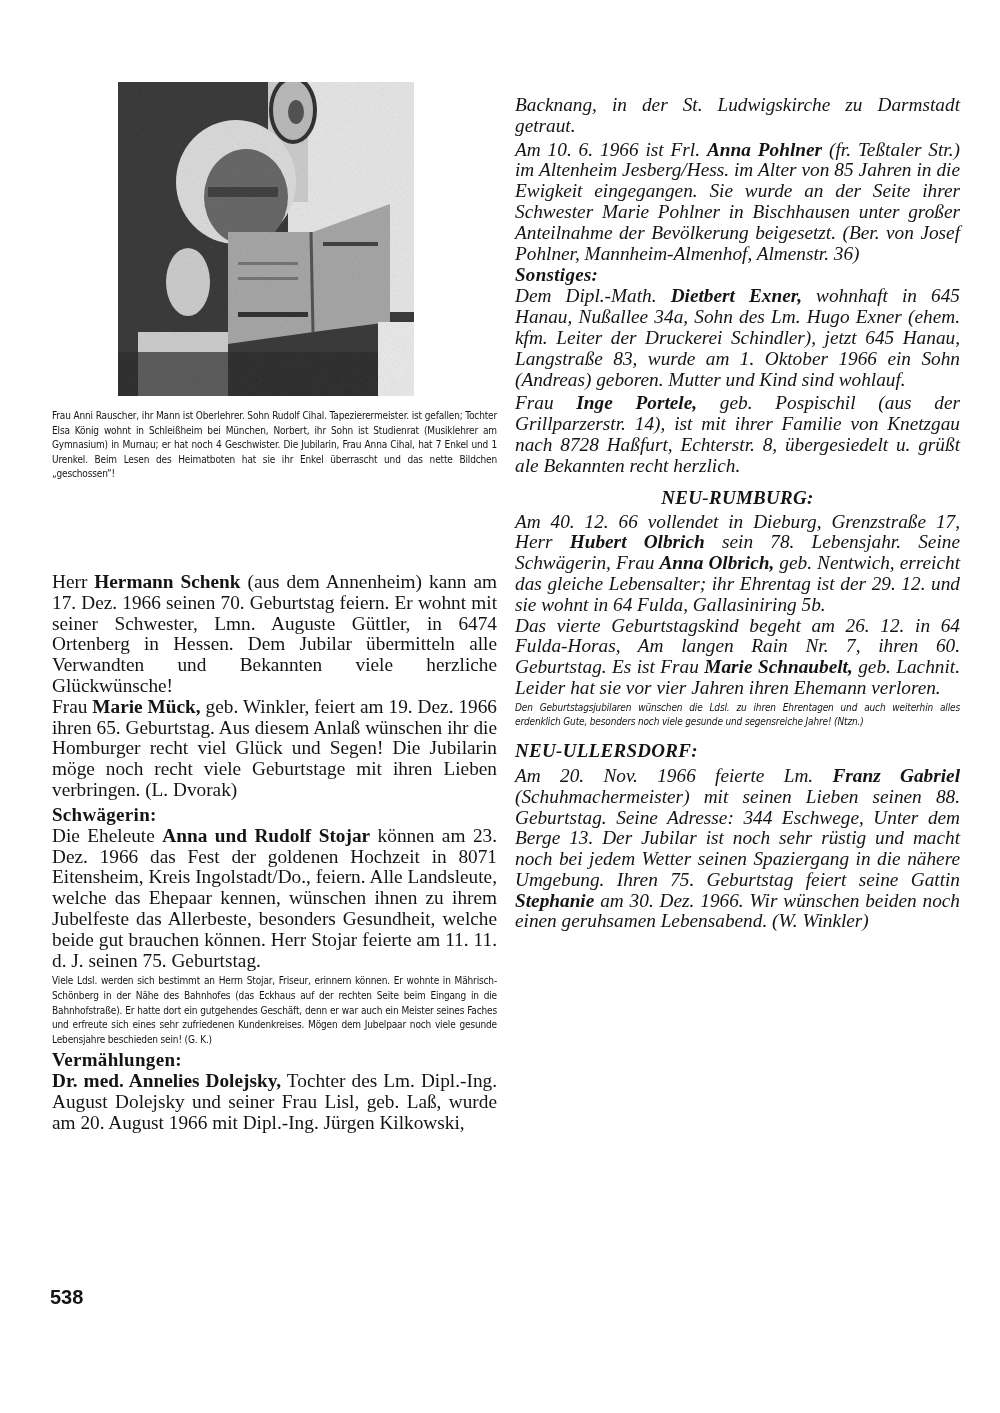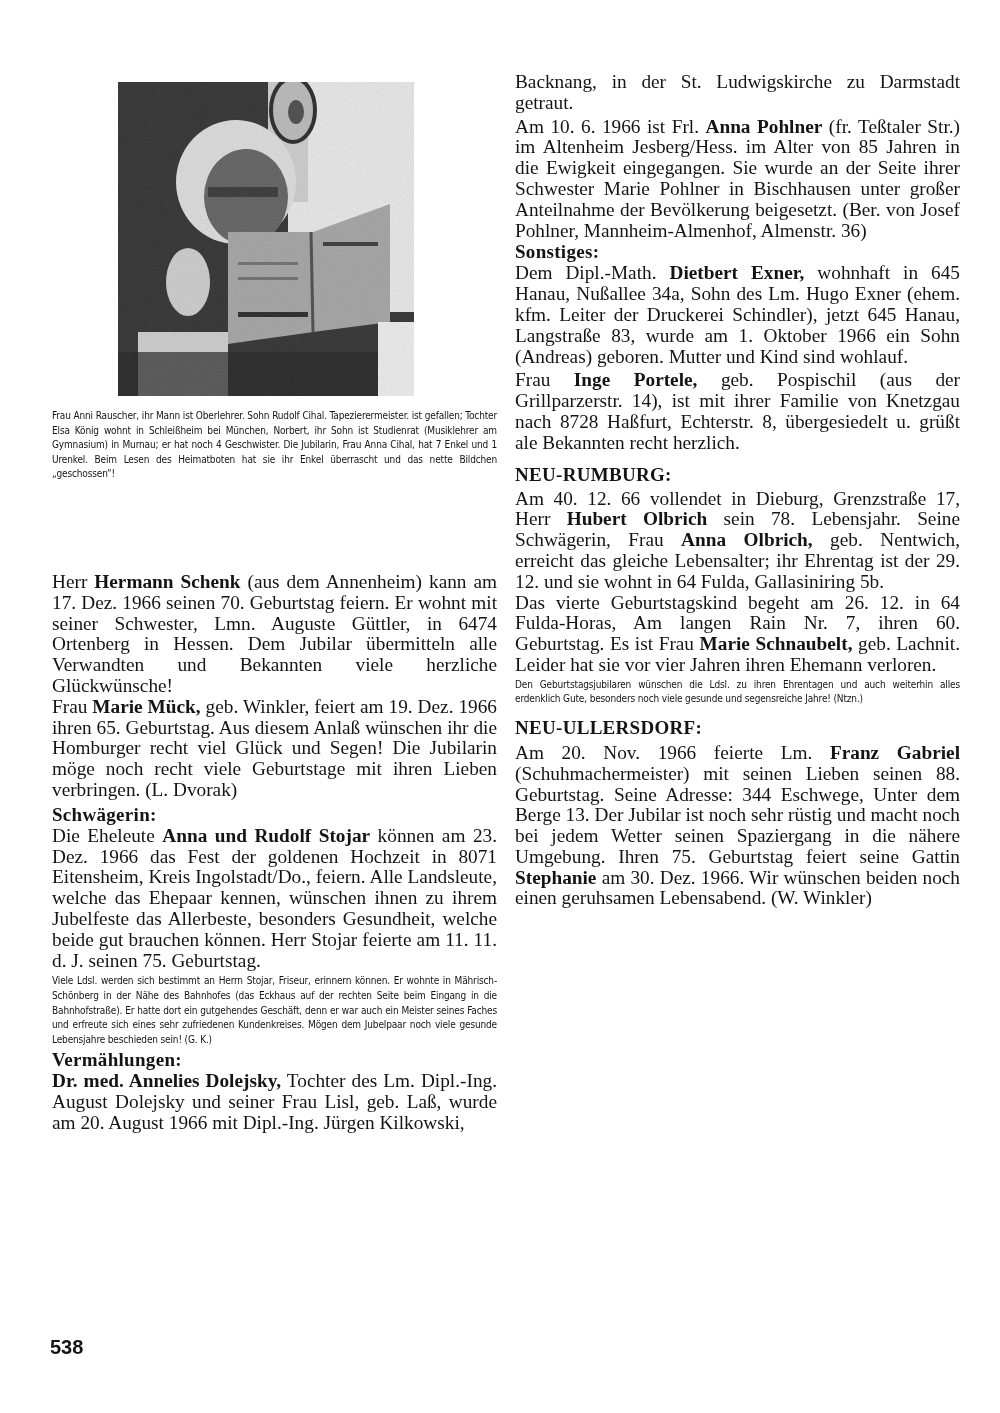--- a/index.html
+++ b/index.html
@@ -5,21 +5,21 @@
   html, body { margin: 0; padding: 0; background: #ffffff; }
   body { width: 1000px; height: 1413px; position: relative; overflow: hidden; color: #141414; }
   .col { position: absolute; top: 0; width: 445px; }
   .col-left { left: 52px; }
   .col-right { left: 515px; }
   .p { font-family: "Liberation Serif", "DejaVu Serif", serif; font-size: 19.3px; line-height: 20.8px; text-align: justify; margin: 0; hyphens: manual; }
   .small { font-family: "DejaVu Sans Condensed", "DejaVu Sans", sans-serif; font-size: 10px; line-height: 14.6px; text-align: justify; margin: 0; font-stretch: condensed; letter-spacing: -0.15px; }
   .head { font-family: "Liberation Serif", "DejaVu Serif", serif; font-size: 19px; font-weight: bold; margin: 0; line-height: 22px; letter-spacing: 0.3px; }
   b { font-weight: bold; }
   .photo { position: absolute; left: 118px; top: 82px; width: 296px; height: 314px; overflow: hidden; background: #3a3a3a; }
-  .pagenum { position: absolute; left: 50px; top: 1336px; font-family: "Liberation Sans", sans-serif; font-size: 20px; font-weight: bold; }
+  .pagenum { position: absolute; left: 50px; top: 1286px; font-family: "Liberation Sans", sans-serif; font-size: 20px; font-weight: bold; }
 </style>
 </head>
 <body>
 
 <div class="photo">
   <svg width="296" height="314" viewBox="0 0 296 314">
     <defs>
       <filter id="grain">
           <feTurbulence type="fractalNoise" baseFrequency="0.9" numOctaves="2" result="n"></feTurbulence>
           <feColorMatrix type="saturate" values="0"></feColorMatrix>
@@ -70,33 +70,33 @@
     <h3 class="head" style="margin-top:2px;">Vermählungen:</h3>
     <p class="p">
       <b>Dr. med. Annelies Dolejsky,</b><span> Tochter des Lm. Dipl.-Ing. August Dolejsky und seiner Frau Lisl, geb. Laß, wurde am 20. August 1966 mit Dipl.-Ing. Jürgen Kilkowski,</span>
     </p>
   </div>
 </div>
 
 <div class="pagenum">538</div>
 
 <div class="col col-right">
-  <div style="position:absolute; top:72px; width:445px;">
+  <div style="position:absolute; top:95px; width:445px;font-style:italic;">
     <p class="p">Backnang, in der St. Ludwigskirche zu Darmstadt getraut.</p>
     <p class="p" style="margin-top:3px;">
       <span>Am 10. 6. 1966 ist Frl. </span><b>Anna Pohlner</b><span> (fr. Teßtaler Str.) im Altenheim Jesberg/Hess. im Alter von 85 Jahren in die Ewigkeit eingegangen. Sie wurde an der Seite ihrer Schwester Marie Pohlner in Bischhausen unter großer Anteilnahme der Bevölkerung beigesetzt. (Ber. von Josef Pohlner, Mannheim-Almenhof, Almenstr. 36)</span>
     </p>
     <h3 class="head">Sonstiges:</h3>
     <p class="p">
       <span>Dem Dipl.-Math. </span><b>Dietbert Exner,</b><span> wohnhaft in 645 Hanau, Nußallee 34a, Sohn des Lm. Hugo Exner (ehem. kfm. Leiter der Druckerei Schindler), jetzt 645 Hanau, Langstraße 83, wurde am 1. Oktober 1966 ein Sohn (Andreas) geboren. Mutter und Kind sind wohlauf.</span>
     </p>
     <p class="p" style="margin-top:3px;">
       <span>Frau </span><b>Inge Portele,</b><span> geb. Pospischil (aus der Grillparzerstr. 14), ist mit ihrer Familie von Knetzgau nach 8728 Haßfurt, Echterstr. 8, übergesiedelt u. grüßt ale Bekannten recht herzlich.</span>
     </p>
-    <h3 class="head" style="margin-top:10px;">NEU-RUMBURG:</h3>
+    <h3 class="head" style="margin-top:10px;text-align:center;">NEU-RUMBURG:</h3>
     <p class="p" style="margin-top:3px;">
       <span>Am 40. 12. 66 vollendet in Dieburg, Grenzstraße 17, Herr </span><b>Hubert Olbrich</b><span> sein 78. Lebensjahr. Seine Schwägerin, Frau </span><b>Anna Olbrich,</b><span> geb. Nentwich, erreicht das gleiche Lebensalter; ihr Ehrentag ist der 29. 12. und sie wohnt in 64 Fulda, Gallasiniring 5b.</span>
     </p>
     <p class="p">
       <span>Das vierte Geburtstagskind begeht am 26. 12. in 64 Fulda-Horas, Am langen Rain Nr. 7, ihren 60. Geburtstag. Es ist Frau </span><b>Marie Schnaubelt,</b><span> geb. Lachnit. Leider hat sie vor vier Jahren ihren Ehemann verloren.</span>
     </p>
     <p class="small" style="margin-top:2px;">Den Geburtstagsjubilaren wünschen die Ldsl. zu ihren Ehrentagen und auch weiterhin alles erdenklich Gute, besonders noch viele gesunde und segensreiche Jahre! (Ntzn.)</p>
     <h3 class="head" style="margin-top:10px;">NEU-ULLERSDORF:</h3>
     <p class="p" style="margin-top:4px;">
       <span>Am 20. Nov. 1966 feierte Lm. </span><b>Franz Gabriel</b><span> (Schuhmachermeister) mit seinen Lieben seinen 88. Geburtstag. Seine Adresse: 344 Eschwege, Unter dem Berge 13. Der Jubilar ist noch sehr rüstig und macht noch bei jedem Wetter seinen Spaziergang in die nähere Umgebung. Ihren 75. Geburtstag feiert seine Gattin </span><b>Stephanie</b><span> am 30. Dez. 1966. Wir wünschen beiden noch einen geruhsamen Lebensabend. (W. Winkler)</span>

